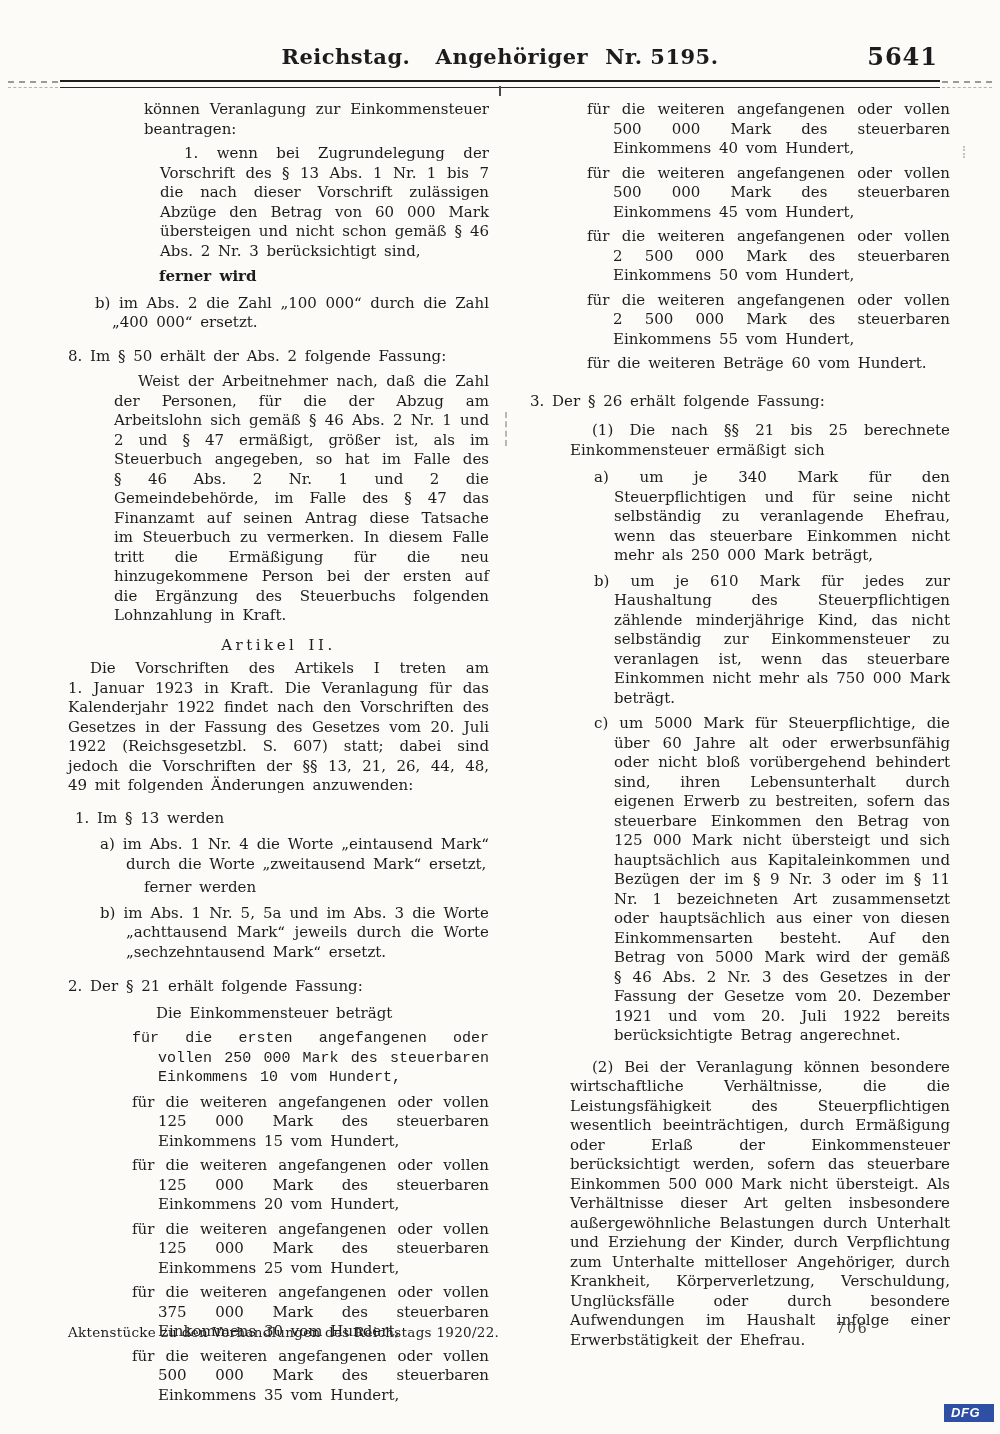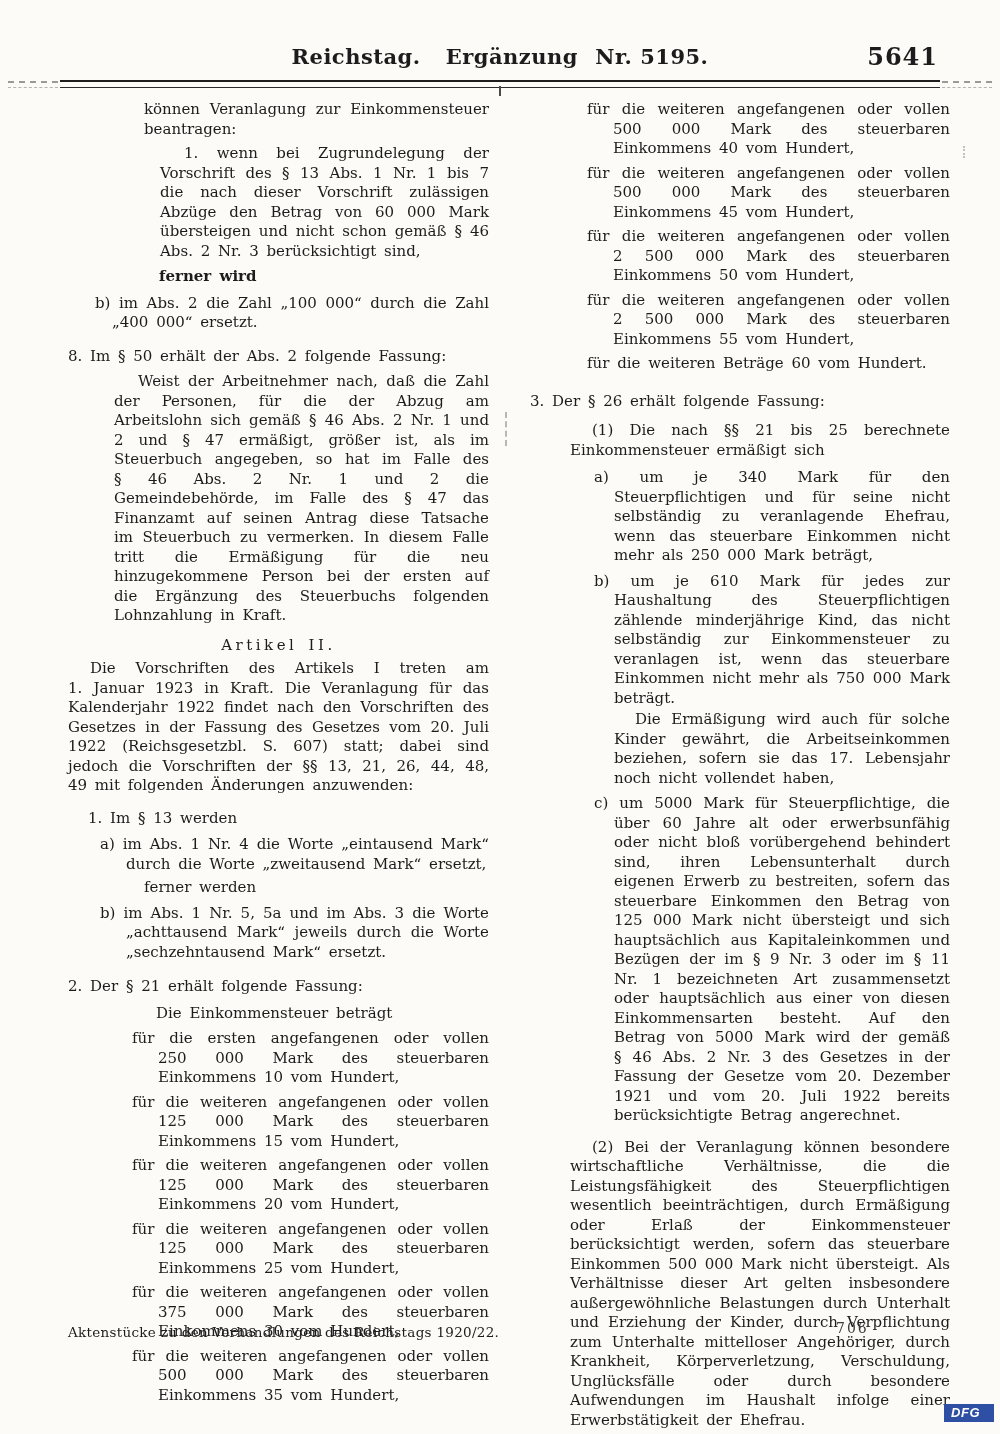--- a/index.html
+++ b/index.html
@@ -44,21 +44,21 @@
        font-size:13px;padding:1px 14px 2px 7px;letter-spacing:.5px;}
 </style>
 </head>
 <body>
 
 <div id="page">
 
   <div id="hdr">
     <div class="title">
       <span class="t1">Reichstag.</span>
-      <span class="t2">Ergänzung</span>
+      <span class="t2">Angehöriger</span>
       <span class="t3">Nr. 5195.</span>
     </div>
     <div class="pageno">5641</div>
   </div>
 
   <div id="rule"></div>
   <div id="rule-fade-l"></div>
   <div id="rule-fade-r"></div>
   <div id="rule-tick"></div>
 
@@ -67,45 +67,44 @@
 
   <div id="colL" class="col">
     <div style="margin-left:76px;">können Veranlagung zur Einkommensteuer beantragen:</div>
     <div style="margin-left:92px;text-indent:24px;margin-top:5px;">1. wenn bei Zugrundelegung der Vorschrift des §&nbsp;13 Abs.&nbsp;1 Nr.&nbsp;1 bis 7 die nach dieser Vorschrift zulässigen Abzüge den Betrag von 60&nbsp;000 Mark übersteigen und nicht schon gemäß §&nbsp;46 Abs.&nbsp;2 Nr.&nbsp;3 berücksichtigt sind,</div>
     <div style="margin-left:91px;margin-top:6px;font-weight:bold;">ferner wird</div>
     <div style="margin-left:44px;text-indent:-17px;margin-top:7px;">b) im Abs.&nbsp;2 die Zahl „100&nbsp;000“ durch die Zahl „400&nbsp;000“ ersetzt.</div>
     <div style="margin-left:0;margin-top:14px;">8. Im §&nbsp;50 erhält der Abs.&nbsp;2 folgende Fassung:</div>
     <div style="margin-left:46px;text-indent:24px;margin-top:6px;">Weist der Arbeitnehmer nach, daß die Zahl der Personen, für die der Abzug am Arbeitslohn sich gemäß §&nbsp;46 Abs.&nbsp;2 Nr.&nbsp;1 und 2 und §&nbsp;47 ermäßigt, größer ist, als im Steuerbuch angegeben, so hat im Falle des §&nbsp;46 Abs.&nbsp;2 Nr.&nbsp;1 und 2 die Gemeindebehörde, im Falle des §&nbsp;47 das Finanzamt auf seinen Antrag diese Tatsache im Steuerbuch zu vermerken. In diesem Falle tritt die Ermäßigung für die neu hinzugekommene Person bei der ersten auf die Ergänzung des Steuerbuchs folgenden Lohnzahlung in Kraft.</div>
     <div class="ctr sp" style="margin-top:10px;">Artikel II.</div>
     <div style="margin-left:0;text-indent:22px;margin-top:4px;">Die Vorschriften des Artikels I treten am 1.&nbsp;Januar 1923 in Kraft. Die Veranlagung für das Kalenderjahr 1922 findet nach den Vorschriften des Gesetzes in der Fassung des Gesetzes vom 20.&nbsp;Juli 1922 (Reichsgesetzbl. S.&nbsp;607) statt; dabei sind jedoch die Vorschriften der §§&nbsp;13, 21, 26, 44, 48, 49 mit folgenden Änderungen anzuwenden:</div>
-    <div style="margin-left:20px;margin-top:13px;">1. Im §&nbsp;13 werden</div>
+    <div style="margin-left:7px;margin-top:13px;">1. Im §&nbsp;13 werden</div>
     <div style="margin-left:58px;text-indent:-26px;margin-top:7px;">a) im Abs.&nbsp;1 Nr.&nbsp;4 die Worte „eintausend Mark“ durch die Worte „zweitausend Mark“ ersetzt,</div>
     <div style="margin-left:76px;margin-top:4px;">ferner werden</div>
     <div style="margin-left:58px;text-indent:-26px;margin-top:6px;">b) im Abs.&nbsp;1 Nr.&nbsp;5, 5a und im Abs.&nbsp;3 die Worte „achttausend Mark“ jeweils durch die Worte „sechzehntausend Mark“ ersetzt.</div>
     <div style="margin-left:0;margin-top:15px;">2. Der §&nbsp;21 erhält folgende Fassung:</div>
     <div style="margin-left:88px;margin-top:7px;text-align:left;">Die Einkommensteuer beträgt</div>
-    <div style="margin-left:90px;text-indent:-26px;margin-top:6px;">für die ersten angefangenen oder vollen 250&nbsp;000 Mark des steuerbaren Einkommens 10 vom Hundert,</div>
+    <div style="margin-left:90px;text-indent:-26px;margin-top:6px;font-family:Liberation Mono, monospace;">für die ersten angefangenen oder vollen 250&nbsp;000 Mark des steuerbaren Einkommens 10 vom Hundert,</div>
     <div style="margin-left:90px;text-indent:-26px;margin-top:5px;">für die weiteren angefangenen oder vollen 125&nbsp;000 Mark des steuerbaren Einkommens 15 vom Hundert,</div>
     <div style="margin-left:90px;text-indent:-26px;margin-top:5px;">für die weiteren angefangenen oder vollen 125&nbsp;000 Mark des steuerbaren Einkommens 20 vom Hundert,</div>
     <div style="margin-left:90px;text-indent:-26px;margin-top:5px;">für die weiteren angefangenen oder vollen 125&nbsp;000 Mark des steuerbaren Einkommens 25 vom Hundert,</div>
     <div style="margin-left:90px;text-indent:-26px;margin-top:5px;">für die weiteren angefangenen oder vollen 375&nbsp;000 Mark des steuerbaren Einkommens 30 vom Hundert,</div>
     <div style="margin-left:90px;text-indent:-26px;margin-top:5px;">für die weiteren angefangenen oder vollen 500&nbsp;000 Mark des steuerbaren Einkommens 35 vom Hundert,</div>
   </div>
 
   <div id="colR" class="col">
     <div style="margin-left:90px;text-indent:-26px;">für die weiteren angefangenen oder vollen 500&nbsp;000 Mark des steuerbaren Einkommens 40 vom Hundert,</div>
     <div style="margin-left:90px;text-indent:-26px;margin-top:5px;">für die weiteren angefangenen oder vollen 500&nbsp;000 Mark des steuerbaren Einkommens 45 vom Hundert,</div>
     <div style="margin-left:90px;text-indent:-26px;margin-top:5px;">für die weiteren angefangenen oder vollen 2&nbsp;500&nbsp;000 Mark des steuerbaren Einkommens 50 vom Hundert,</div>
     <div style="margin-left:90px;text-indent:-26px;margin-top:5px;">für die weiteren angefangenen oder vollen 2&nbsp;500&nbsp;000 Mark des steuerbaren Einkommens 55 vom Hundert,</div>
     <div style="margin-left:64px;margin-top:5px;text-align:left;">für die weiteren Beträge 60 vom Hundert.</div>
     <div style="margin-left:7px;margin-top:18px;">3. Der §&nbsp;26 erhält folgende Fassung:</div>
     <div style="margin-left:47px;text-indent:22px;margin-top:10px;">(1) Die nach §§&nbsp;21 bis 25 berechnete Einkommensteuer ermäßigt sich</div>
     <div style="margin-left:91px;text-indent:-20px;margin-top:8px;">a) um je 340 Mark für den Steuerpflichtigen und für seine nicht selbständig zu veranlagende Ehefrau, wenn das steuerbare Einkommen nicht mehr als 250&nbsp;000 Mark beträgt,</div>
     <div style="margin-left:91px;text-indent:-20px;margin-top:6px;">b) um je 610 Mark für jedes zur Haushaltung des Steuerpflichtigen zählende minderjährige Kind, das nicht selbständig zur Einkommensteuer zu veranlagen ist, wenn das steuerbare Einkommen nicht mehr als 750&nbsp;000 Mark beträgt.</div>
-    <div style="margin-left:91px;text-indent:21px;margin-top:2px;">Die Ermäßigung wird auch für solche Kinder gewährt, die Arbeitseinkommen beziehen, sofern sie das 17.&nbsp;Lebensjahr noch nicht vollendet haben,</div>
     <div style="margin-left:91px;text-indent:-20px;margin-top:6px;">c) um 5000 Mark für Steuerpflichtige, die über 60 Jahre alt oder erwerbsunfähig oder nicht bloß vorübergehend behindert sind, ihren Lebensunterhalt durch eigenen Erwerb zu bestreiten, sofern das steuerbare Einkommen den Betrag von 125&nbsp;000 Mark nicht übersteigt und sich hauptsächlich aus Kapitaleinkommen und Bezügen der im §&nbsp;9 Nr.&nbsp;3 oder im §&nbsp;11 Nr.&nbsp;1 bezeichneten Art zusammensetzt oder hauptsächlich aus einer von diesen Einkommensarten besteht. Auf den Betrag von 5000 Mark wird der gemäß §&nbsp;46 Abs.&nbsp;2 Nr.&nbsp;3 des Gesetzes in der Fassung der Gesetze vom 20.&nbsp;Dezember 1921 und vom 20.&nbsp;Juli 1922 bereits berücksichtigte Betrag angerechnet.</div>
     <div style="margin-left:47px;text-indent:22px;margin-top:12px;">(2) Bei der Veranlagung können besondere wirtschaftliche Verhältnisse, die die Leistungsfähigkeit des Steuerpflichtigen wesentlich beeinträchtigen, durch Ermäßigung oder Erlaß der Einkommensteuer berücksichtigt werden, sofern das steuerbare Einkommen 500&nbsp;000 Mark nicht übersteigt. Als Verhältnisse dieser Art gelten insbesondere außergewöhnliche Belastungen durch Unterhalt und Erziehung der Kinder, durch Verpflichtung zum Unterhalte mittelloser Angehöriger, durch Krankheit, Körperverletzung, Verschuldung, Unglücksfälle oder durch besondere Aufwendungen im Haushalt infolge einer Erwerbstätigkeit der Ehefrau.</div>
 
   </div>
 
   <div id="foot-series">Aktenstücke zu den Verhandlungen des Reichstags 1920/22.</div>
   <div id="catch">706</div>
   <div id="digi">
     <span id="dfg">DFG</span>
   </div>

